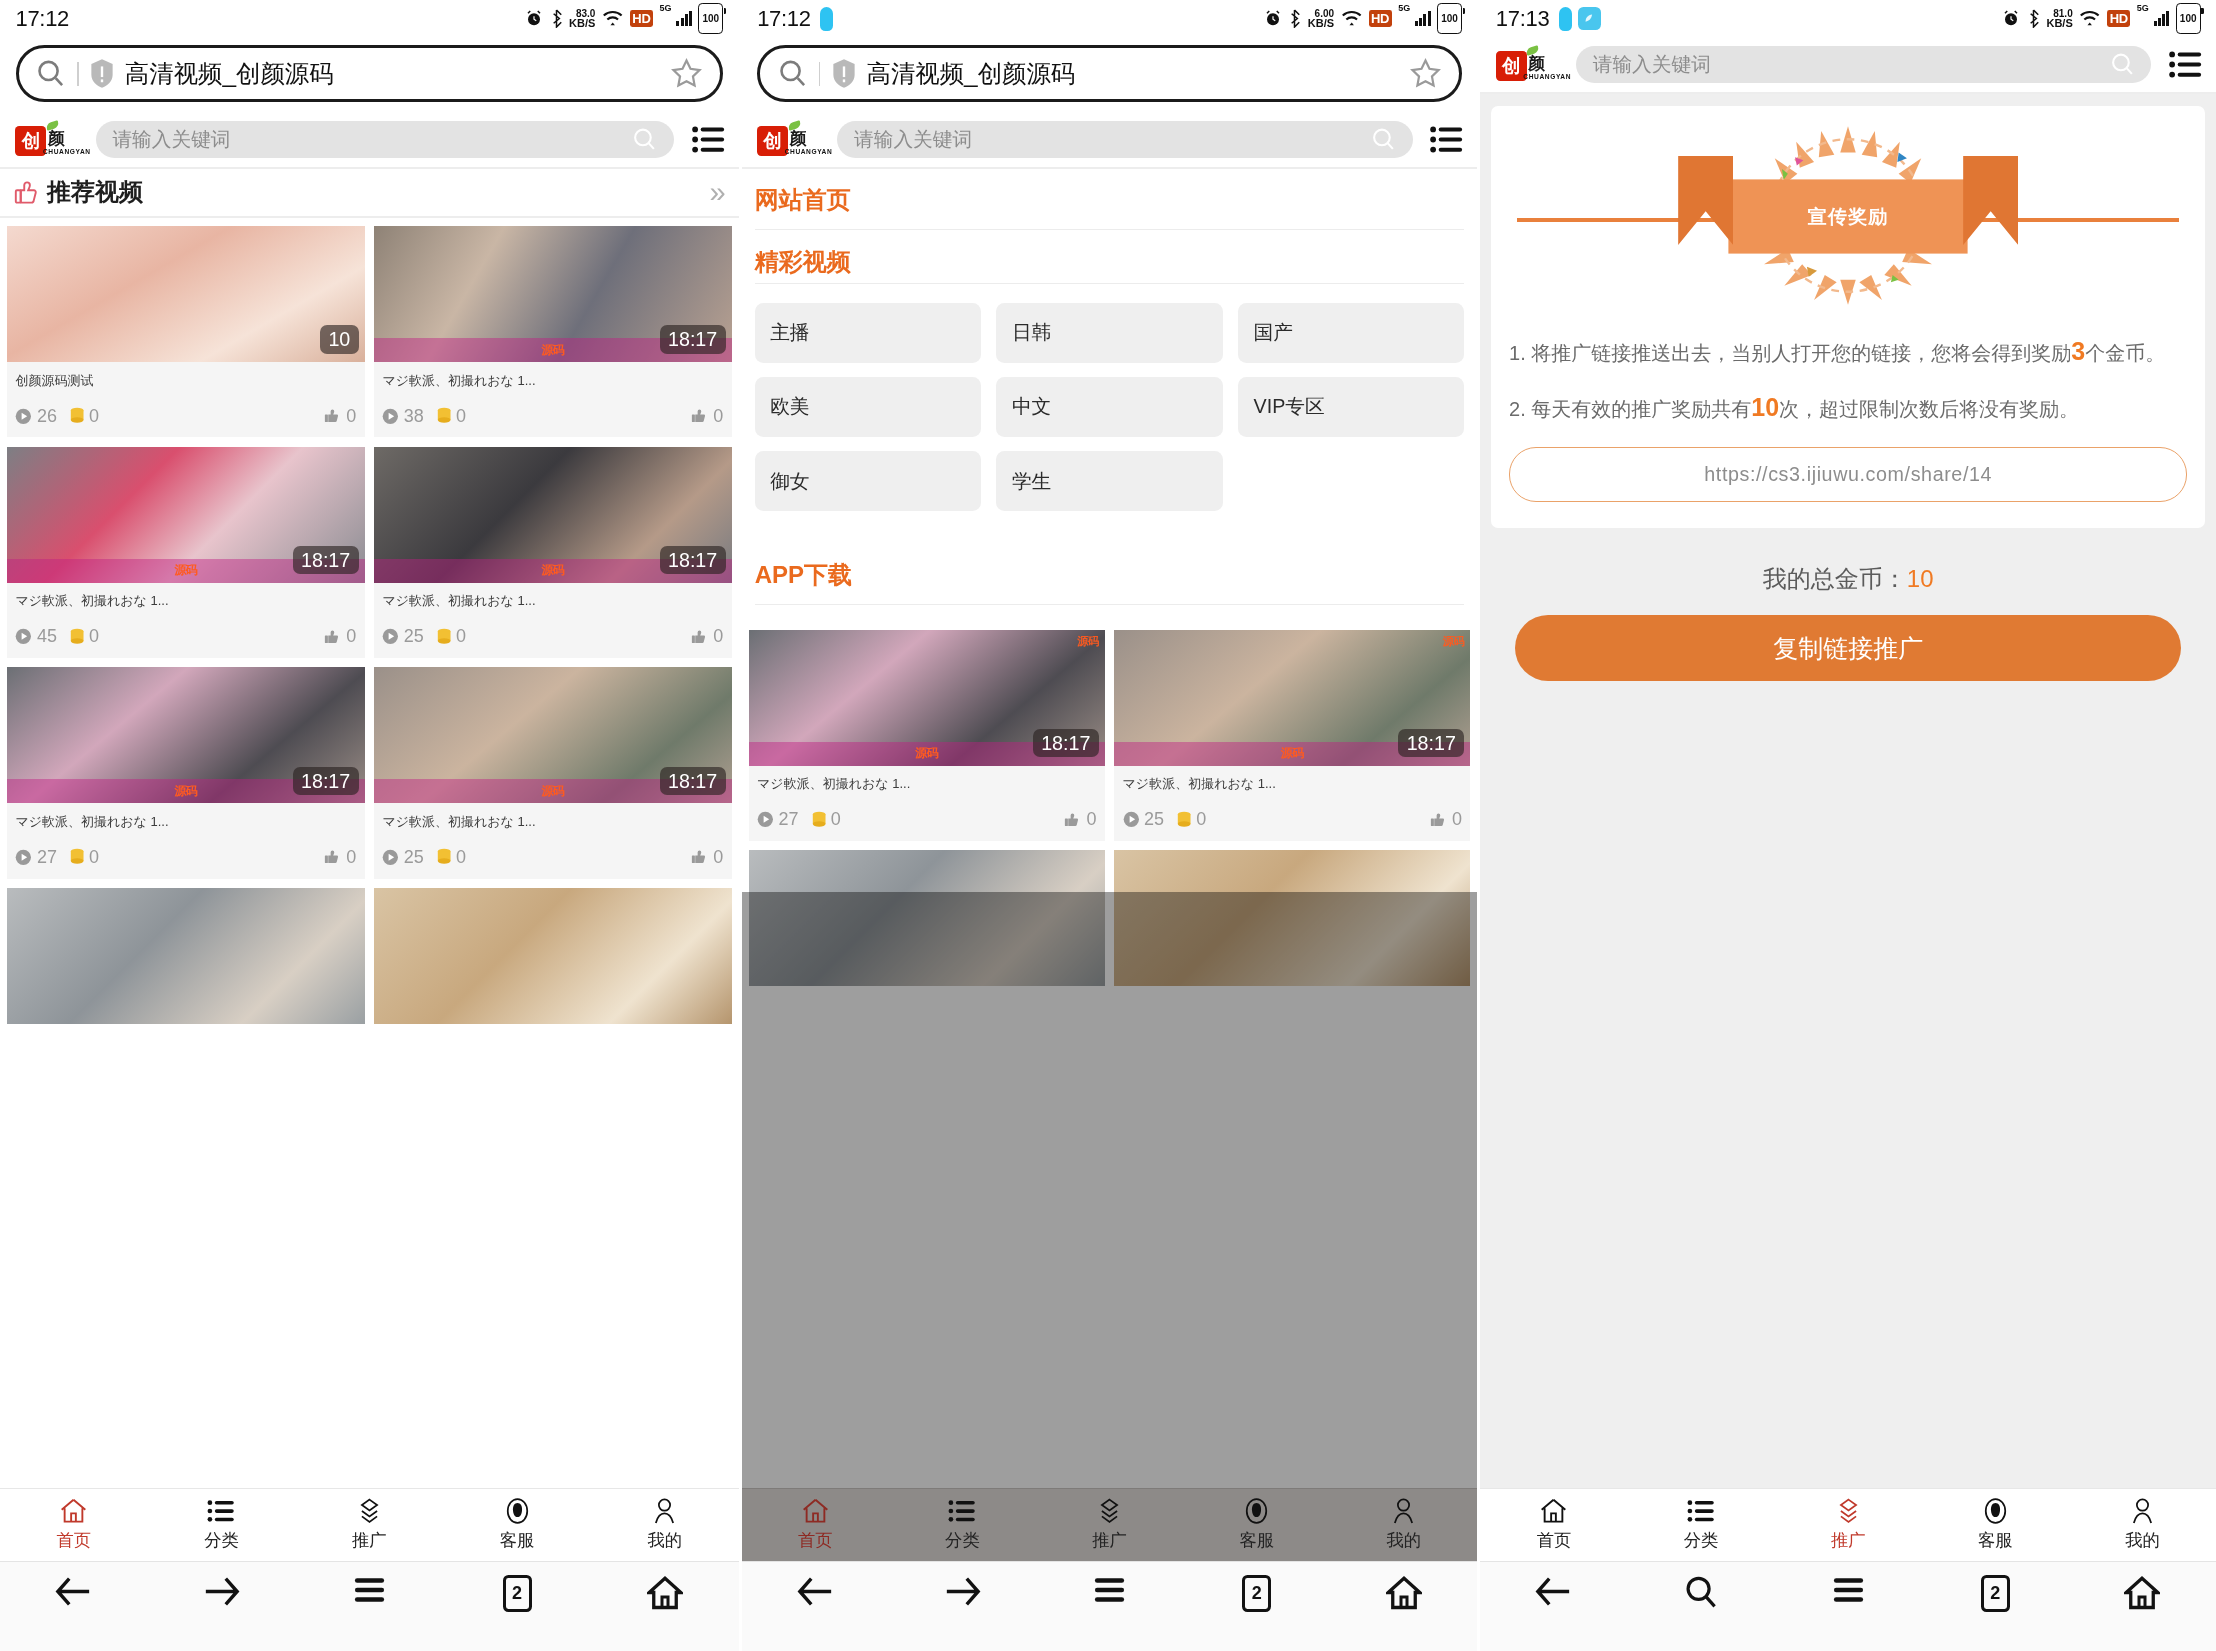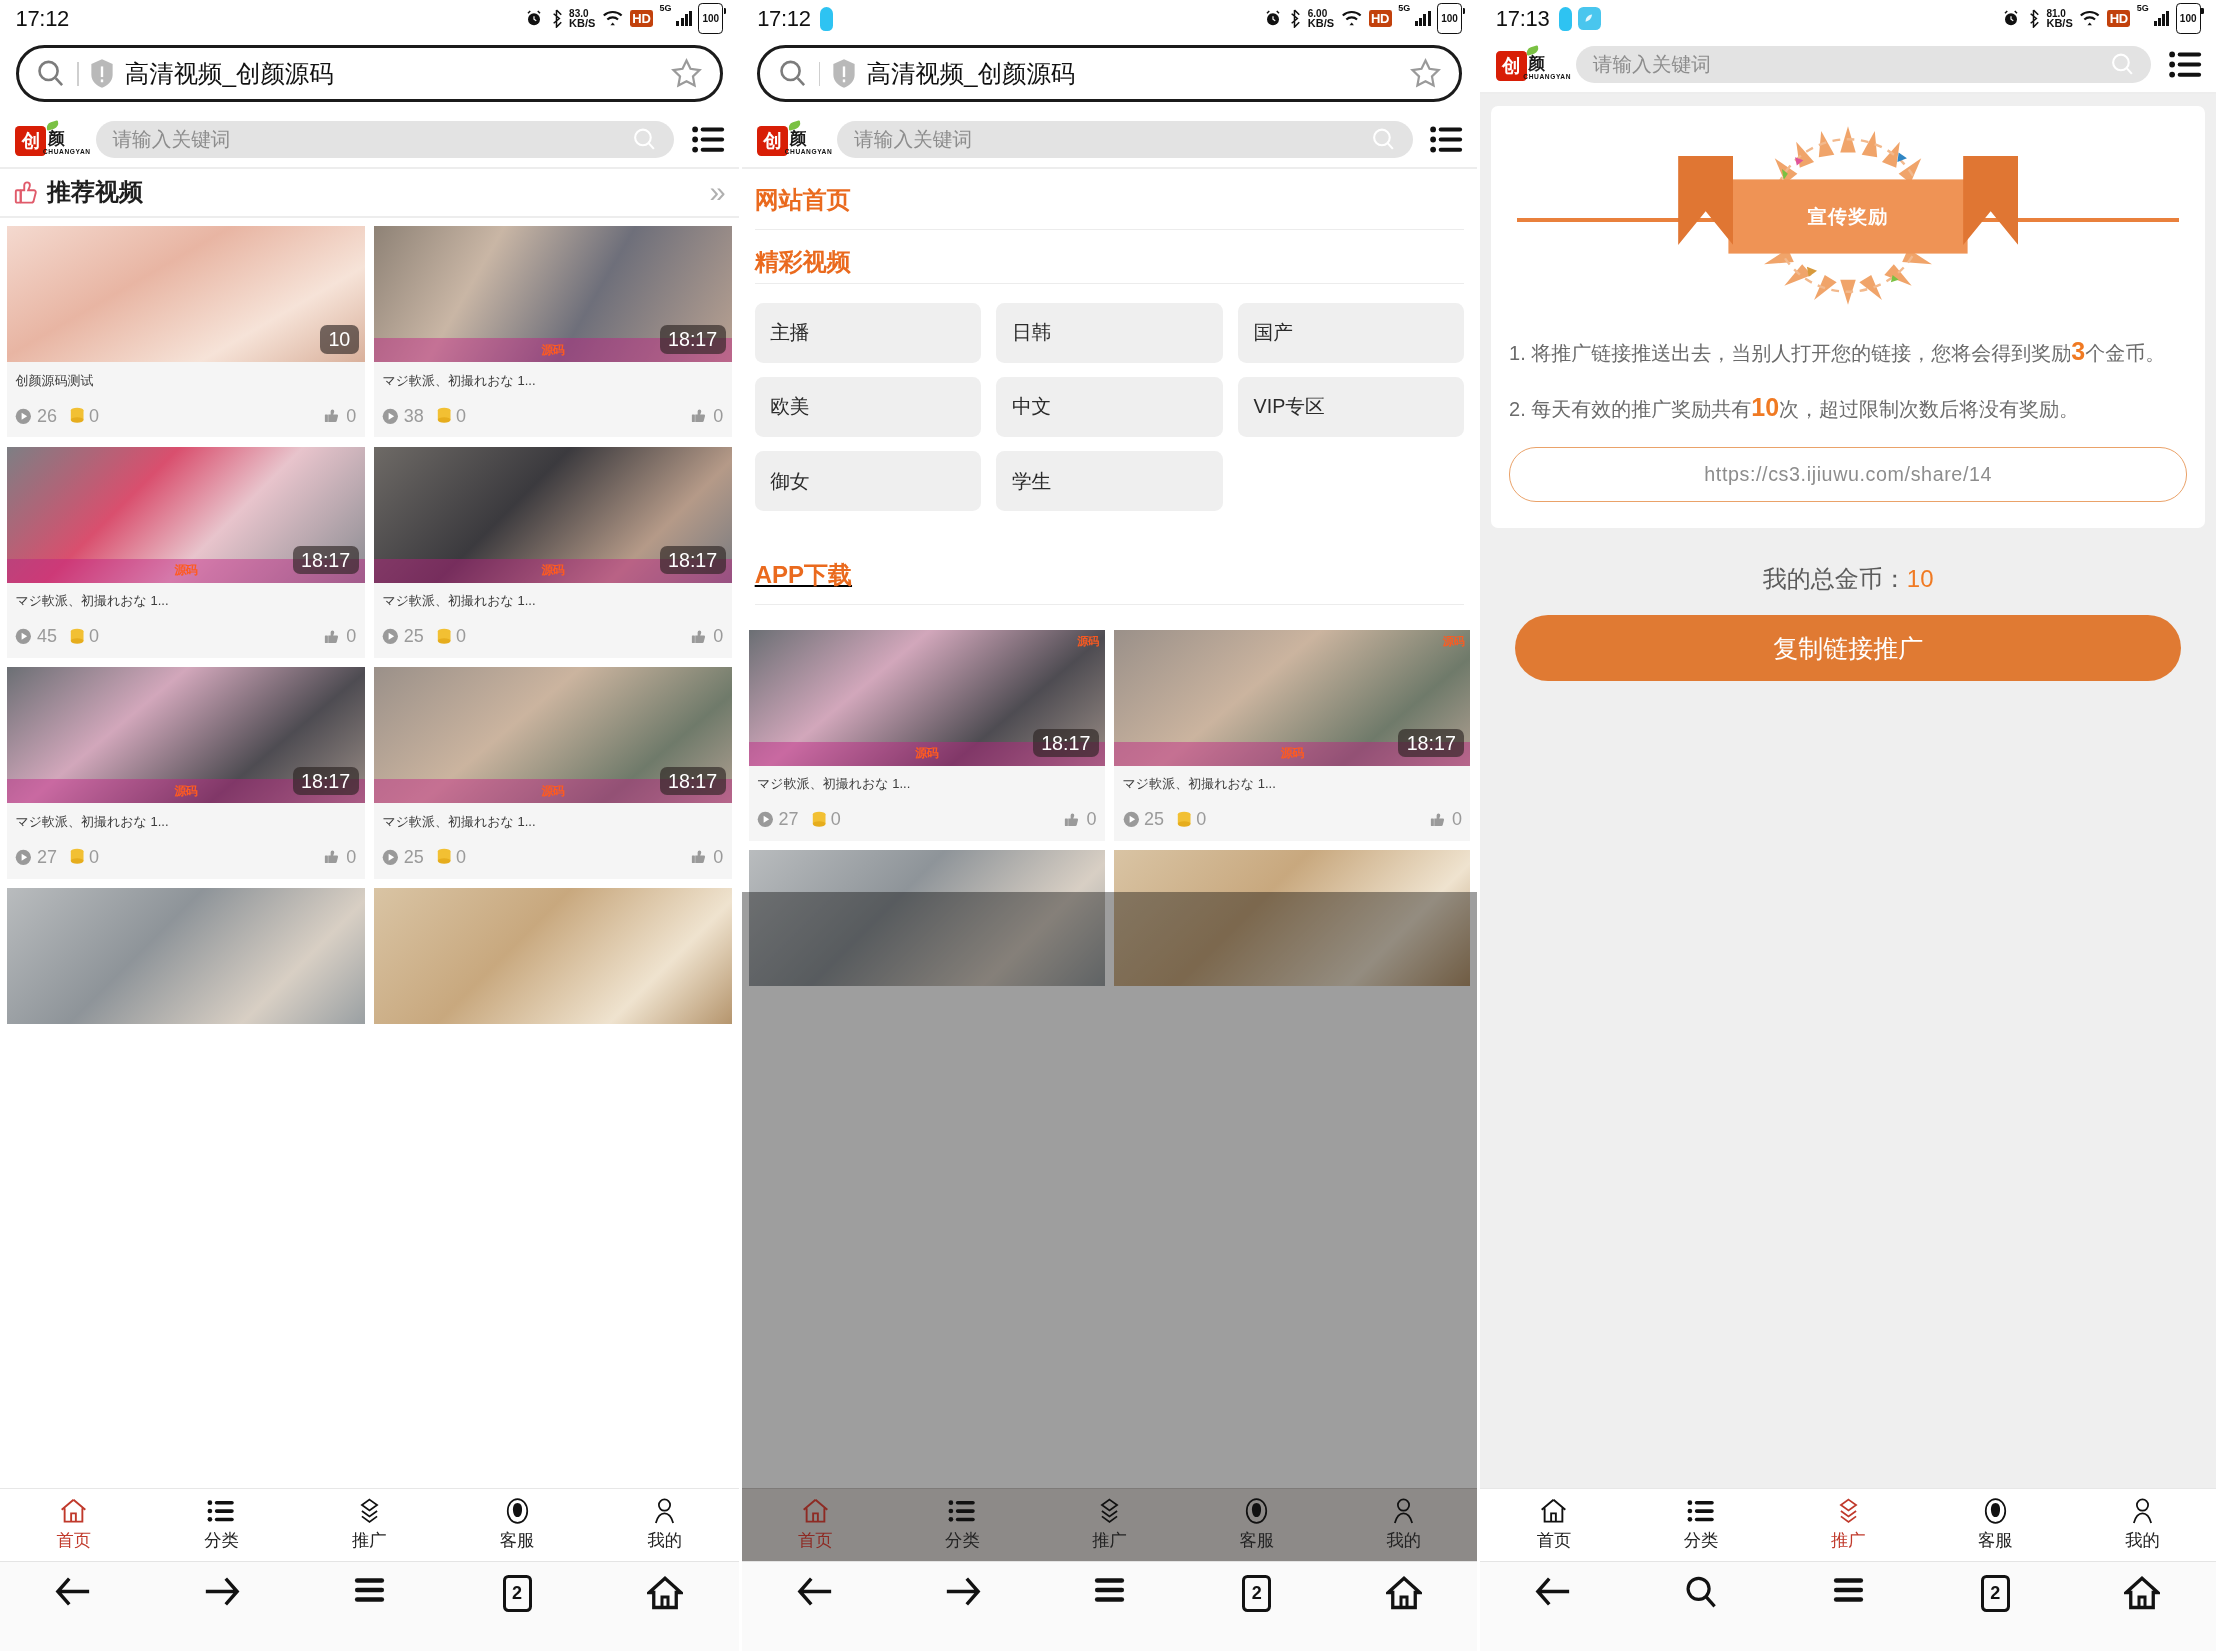--- a/index.html
+++ b/index.html
@@ -23,21 +23,21 @@
   .statusbar {
     height: 37px; flex: 0 0 37px;
     display: flex; align-items: center;
     padding: 0 15.5px;
     background: #fff;
   }
   .sb-time { font-size: 22px; font-weight: 400; color: #111; letter-spacing: -0.3px; }
   .sb-left-icons { display: flex; align-items: center; gap: 6px; margin-left: 9.5px; }
   .sb-spacer { flex: 1; }
   .sb-right { display: flex; align-items: center; gap: 6.6px; }
-  .sb-kb { font-size: 10px; line-height: 10px; text-align: left; font-weight: 700; color:#111; }
+  .sb-kb { font-size: 10px; line-height: 10px; text-align: right; font-weight: 700; color:#111; }
   .sb-kb small { display:block; font-size: 11px; line-height:9px; font-weight:700;}
   .hd-badge {
     font-size: 13px; font-weight: 700; color: #fff; background: #c2410c;
     border-radius: 2.4px; padding: 0.6px 2.4px; letter-spacing: -0.3px;
   }
   .sig { display: flex; align-items: flex-end; gap: 1.2px; height: 15.5px; }
   .sig i { display:block; width:3px; background:#111; }
   .sig i:nth-child(1){height:5.4px;} .sig i:nth-child(2){height:8.3px;}
   .sig i:nth-child(3){height:12px;} .sig i:nth-child(4){height:15.5px;}
   .fiveg { font-size: 9px; font-weight:700; color:#111; align-self:flex-start; margin-right:-1.8px;}
@@ -660,21 +660,21 @@
             <div class="chip">主播</div>
             <div class="chip">日韩</div>
             <div class="chip">国产</div>
             <div class="chip">欧美</div>
             <div class="chip">中文</div>
             <div class="chip">VIP专区</div>
             <div class="chip">御女</div>
             <div class="chip">学生</div>
             <div class="chip empty"></div>
           </div>
-          <div class="catrow" style="margin-top:26px;text-decoration:underline;">
+          <div class="catrow" style="margin-top:26px;">
             <div class="h">APP下载</div>
           </div>
         </div>
 
         <div class="vgrid" style="margin-top:16.7px;">
           <div class="vcard">
             <div class="vthumb">
               <div class="bg ph5"></div>
               <div class="watermark">源码</div>
               <div class="band">

